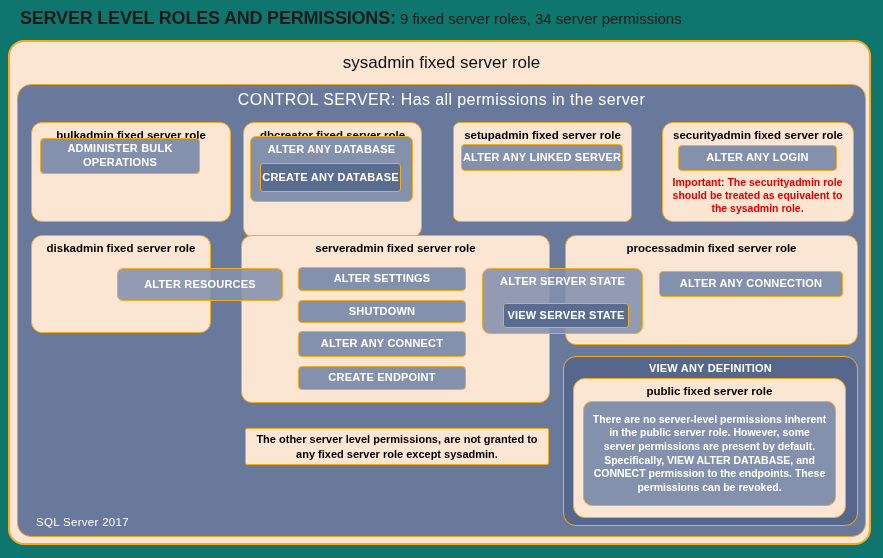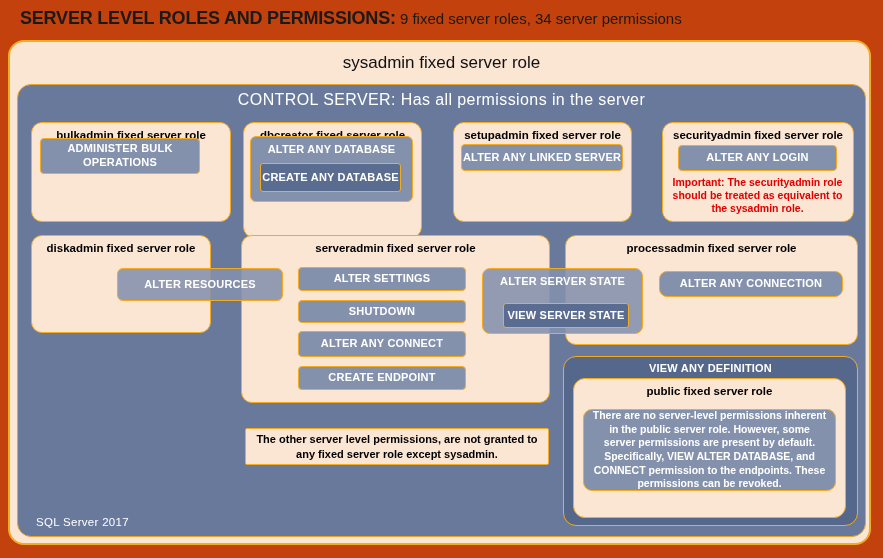--- a/index.html
+++ b/index.html
@@ -1,17 +1,17 @@
 <!DOCTYPE html>
 <html><head>
 <meta charset="utf-8">
 <style>
   html,body{margin:0;padding:0;background:#fff;}
   #page{
-    position:relative;width:883px;height:558px;background:#c2410c;overflow:hidden;
+    position:relative;width:883px;height:558px;background:#0f766e;overflow:hidden;
     font-family:"Liberation Sans",sans-serif;color:#000;
   }
   .abs{position:absolute;}
 
   
   .title-row{left:20px;top:8px;white-space:nowrap;}
   .title-main{font-weight:bold;font-size:18px;letter-spacing:-0.2px;color:#1a1a1a;}
   .title-sub{font-size:15px;color:#1a1a1a;}
 
   
@@ -54,21 +54,21 @@
   .straddle{z-index:2;}
 
   
   .box-bulkadmin{left:31px;top:122px;width:200px;height:100px;}
   .bulkadmin-perm{left:8px;top:15px;width:160px;height:36px;}
 
   .box-dbcreator{left:243px;top:122px;width:179px;height:116px;}
   .dbcreator-group{left:6px;top:13px;width:163px;height:66px;}
   .dbcreator-nested{left:9px;top:26px;width:141px;height:29px;}
 
-  .box-setupadmin{left:453px;top:122px;width:179px;height:100px;}
+  .box-setupadmin{left:453px;top:122px;width:179px;height:100px;border-radius:7px;}
   .setupadmin-perm{left:7px;top:21px;width:162px;height:27px;}
 
   .box-securityadmin{left:662px;top:122px;width:192px;height:100px;}
   .securityadmin-perm{left:15px;top:22px;width:159px;height:26px;}
   .securityadmin-warning{
     position:absolute;left:3px;top:53px;width:183px;text-align:center;
     color:#e00000;font-weight:bold;font-size:10.5px;line-height:1.22;
   }
 
   .box-diskadmin{left:31px;top:235px;width:180px;height:98px;}
@@ -78,40 +78,39 @@
   .serveradmin-perm{left:56px;width:168px;height:24px;}
   .sa-p0{top:31px;}
   .sa-p1{top:64px;height:23px;}
   .sa-p2{top:95px;height:26px;}
   .sa-p3{top:130px;}
 
   .serveradmin-group{left:482px;top:268px;width:161px;height:66px;padding-left:36px;}
   .serveradmin-nested{left:20px;top:34px;width:126px;height:25px;}
 
   .box-processadmin{left:565px;top:235px;width:293px;height:110px;}
-  .processadmin-perm{left:93px;top:35px;width:184px;height:26px;border-radius:8px;}
+  .processadmin-perm{left:93px;top:35px;width:184px;height:26px;}
 
   
   .vad-box{
     left:563px;top:356px;width:295px;height:170px;
     background:#55678b;border:1.6px solid #f3ac21;border-radius:13px;
     box-sizing:border-box;z-index:2;
   }
   .vad-label{position:absolute;left:0;top:5px;width:100%;text-align:center;color:#fff;font-weight:bold;font-size:11px;letter-spacing:0.2px;}
   .public-box{
     position:absolute;left:9px;top:21px;width:273px;height:140px;
     background:#fbe5d3;border:1.6px solid #f3ac21;border-radius:12px;box-sizing:border-box;
   }
   .public-note{
-    position:absolute;left:9px;top:22px;width:253px;height:82px;
+    position:absolute;left:9px;top:22px;width:253px;height:105px;
     background:#8491ad;border:1.6px solid #f3ac21;border-radius:9px;box-sizing:border-box;
     color:#fff;font-weight:bold;font-size:10.5px;line-height:1.3;
     display:flex;align-items:center;justify-content:center;text-align:center;
     padding:0 8px;
-    margin-top:8px;
   }
 
   
   .footnote-box{
     left:245px;top:428px;width:304px;height:37px;
     background:#fbe5d3;border:1.6px solid #f3ac21;border-radius:2px;box-sizing:border-box;
     display:flex;align-items:center;justify-content:center;text-align:center;
     font-weight:bold;font-size:11px;line-height:1.3;color:#000;z-index:2;
   }
   .footer-label{left:36px;top:516px;color:#fff;font-size:11.5px;z-index:2;letter-spacing:0.3px;}

